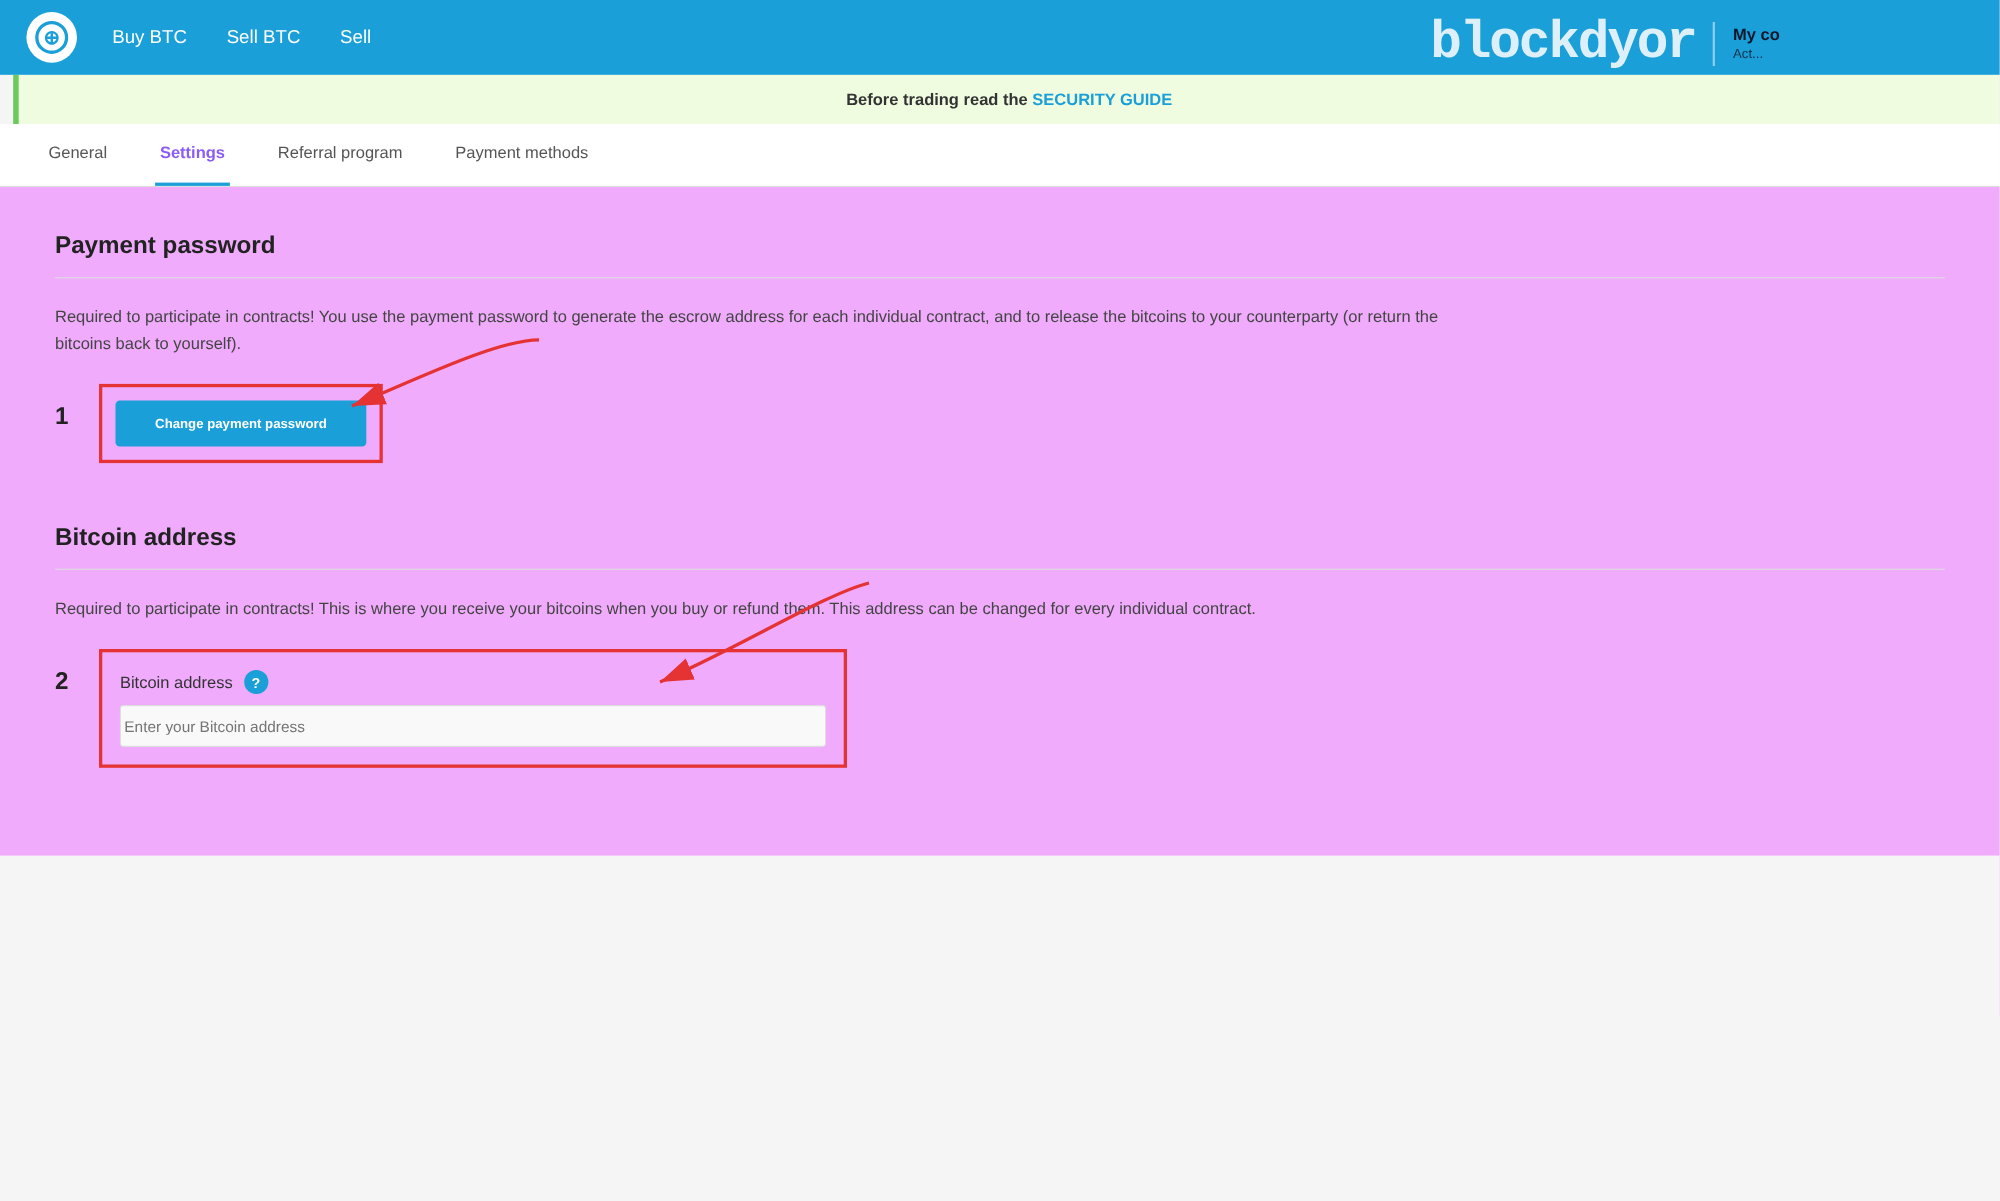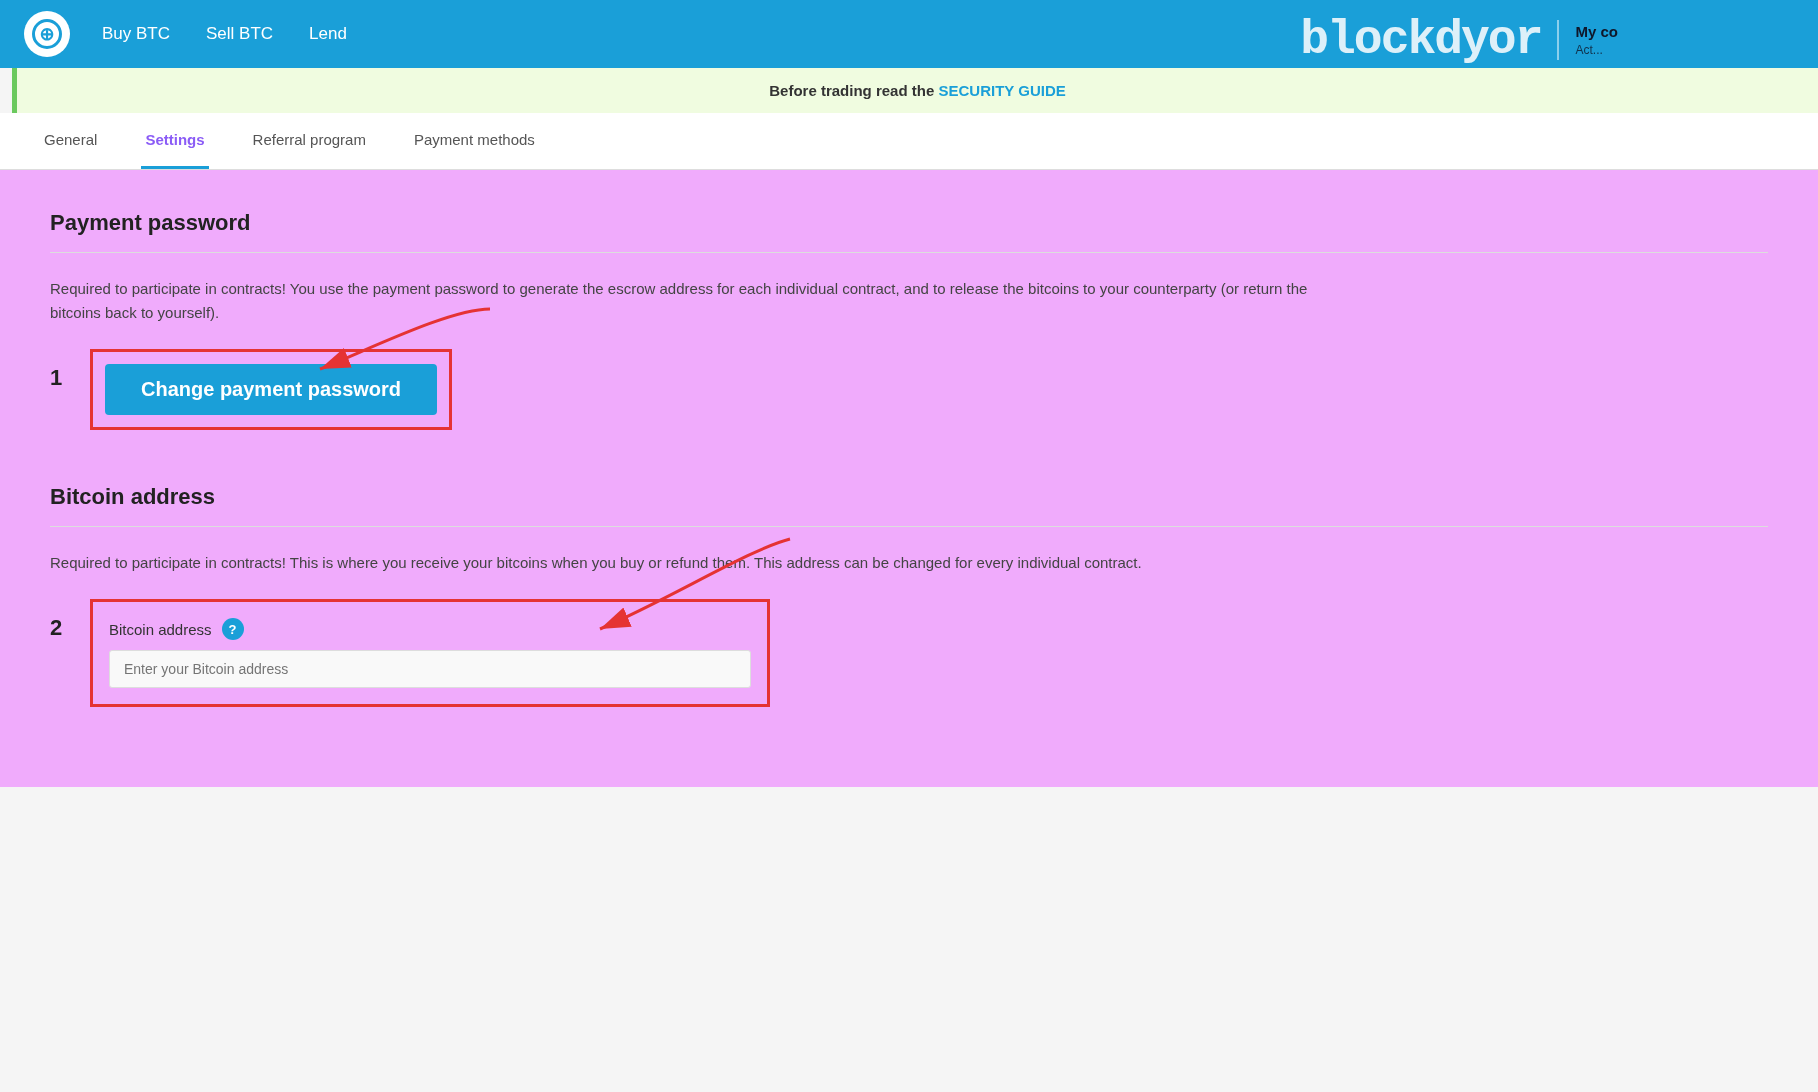--- a/index.html
+++ b/index.html
@@ -160,21 +160,21 @@
       margin-bottom: 24px;
       max-width: 1300px;
     }
 
     
     .change-password-btn {
       background: #1a9fd8;
       color: white;
       border: none;
       padding: 14px 36px;
-      font-size: 20px;
+      font-size: 12px;
       font-weight: 600;
       border-radius: 4px;
       cursor: pointer;
     }
 
     
     .annotation-box-1 {
       position: relative;
       display: inline-block;
       border: 3px solid #e53333;
@@ -217,21 +217,21 @@
       display: flex;
       align-items: center;
       justify-content: center;
       font-size: 13px;
       font-weight: bold;
       cursor: pointer;
       flex-shrink: 0;
     }
     .bitcoin-address-input {
       width: 100%;
-      padding: 10px 14px;
+      padding: 10px 3px;
       border: 1px solid #ddd;
       border-radius: 3px;
       font-size: 14px;
       color: #999;
       background: #f9f9f9;
     }
 
     
     .annotation-wrapper {
       position: relative;
@@ -252,21 +252,21 @@
 
 <div class="page-wrapper">
 
   <header class="header">
     <div class="header-logo">
       <div class="header-logo-inner">⊕</div>
     </div>
     <nav class="header-nav">
       <a href="#">Buy BTC</a>
       <a href="#">Sell BTC</a>
-      <a href="#">Lend</a>
+      <a href="#">Sell</a>
     </nav>
     <div class="header-brand">
       <span class="header-brand-text">blockdyor</span>
       <div class="header-divider"></div>
       <div class="header-account">
         <span class="header-account-label">My co</span>
         <span class="header-account-sub">Act...</span>
       </div>
     </div>
   </header>

